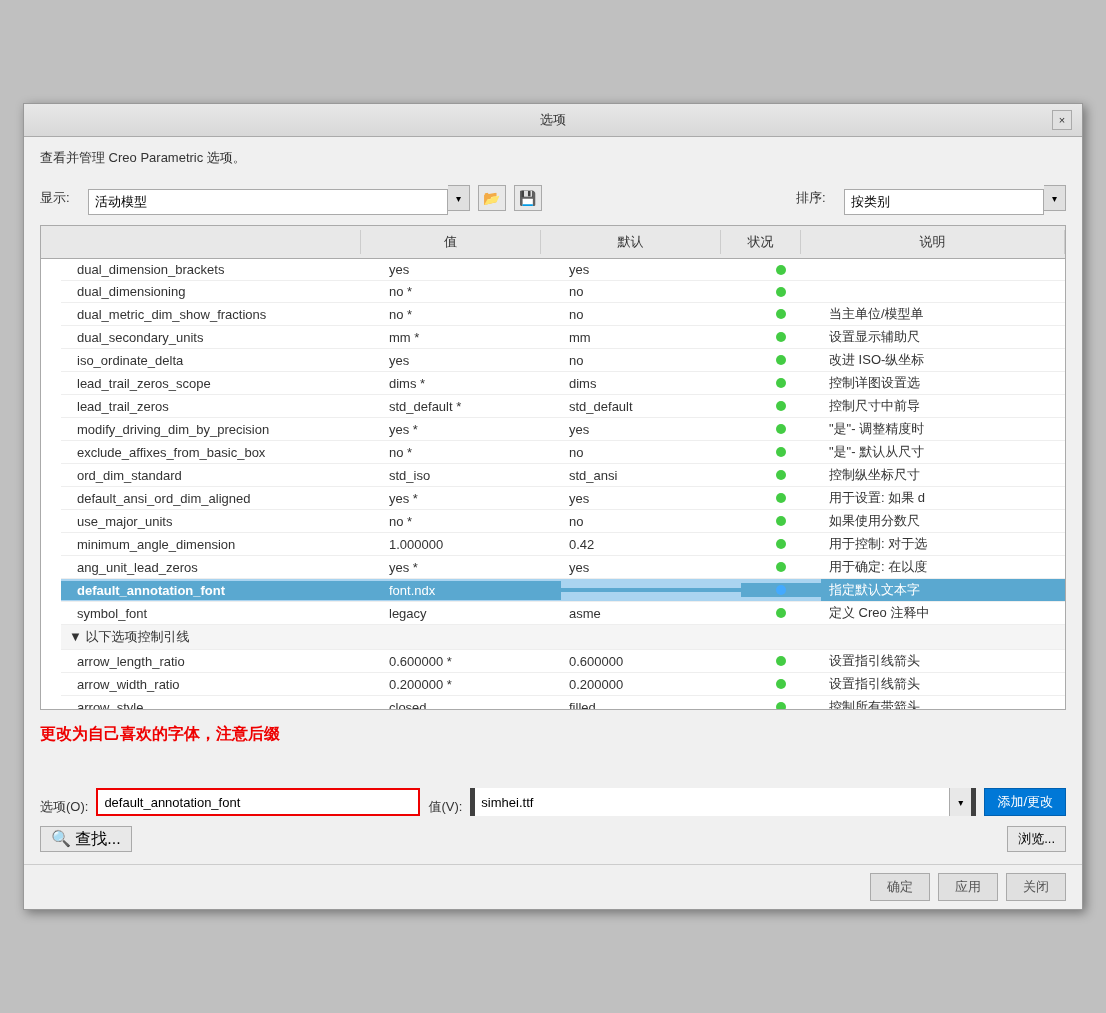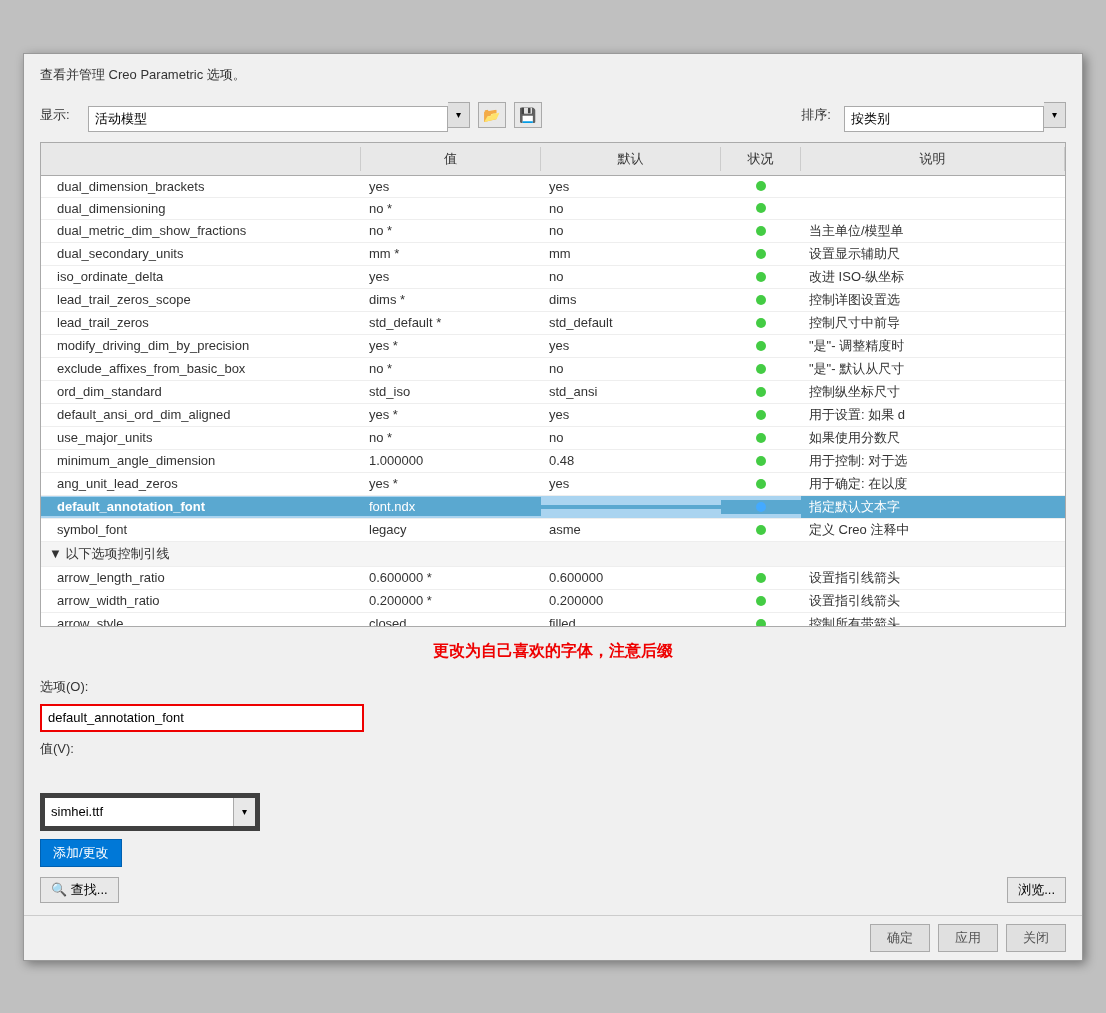--- a/index.html
+++ b/index.html
@@ -112,21 +112,20 @@
       align-items: center;
       justify-content: center;
       cursor: pointer;
       font-size: 14px;
     }
     .sort-section {
       margin-left: auto;
       display: flex;
       align-items: center;
       gap: 8px;
-      text-align: center;
     }
     .table-wrapper {
       border: 1px solid #aaa;
       background: white;
       flex: 1;
       overflow: hidden;
       display: flex;
       flex-direction: column;
     }
     .table-header {
@@ -190,21 +189,21 @@
       padding: 3px 8px;
       font-size: 13px;
       color: #333;
       background: #f5f5f5;
       border-bottom: 1px solid #eee;
     }
     .annotation-text {
       color: #e00;
       font-size: 16px;
       font-weight: bold;
-      text-align: center;
+      text-align: left;
       padding: 4px 0;
     }
     .options-label {
       font-size: 13px;
       color: #333;
       white-space: nowrap;
     }
     .value-input {
       height: 28px;
       border: none;
@@ -238,21 +237,21 @@
     .search-row {
       display: flex;
       align-items: center;
       gap: 8px;
     }
     .search-btn {
       height: 26px;
       background: #e8e8e8;
       border: 1px solid #aaa;
       padding: 0 10px;
-      font-size: 13px;
+      font-size: 16px;
       cursor: pointer;
       display: flex;
       align-items: center;
       gap: 4px;
     }
     .browse-btn {
       height: 26px;
       background: #e8e8e8;
       border: 1px solid #aaa;
       padding: 0 10px;
@@ -288,20 +287,25 @@
       height: 28px;
       display: flex;
       align-items: center;
     }
   </style>
 </head>
 <body>
 
 <div class="dialog">
 
+  <div class="title-bar">
+    <div style="width:20px;"></div>
+    <div class="title-text">选项</div>
+    <button class="close-btn">×</button>
+  </div>
 
   <div class="dialog-body">
     <div class="desc-text">查看并管理 Creo Parametric 选项。</div>
 
     <div class="toolbar-row">
       <span class="toolbar-label">显示:</span>
       <div class="dropdown-container">
         <div class="dropdown dropdown-main">
           <span>活动模型</span>
         </div>
@@ -324,21 +328,21 @@
     <div class="table-wrapper">
 
       <div class="table-header">
         <div class="table-header-cell"></div>
         <div class="table-header-cell">值</div>
         <div class="table-header-cell">默认</div>
         <div class="table-header-cell">状况</div>
         <div class="table-header-cell">说明</div>
       </div>
 
-      <div class="table-body" style="max-height: 450px; overflow-y: scroll;">
+      <div class="table-body" style="max-height: 450px; overflow-y: scroll; padding-left: 20px;">
 
         <div class="table-row">
           <div class="table-cell name-cell">dual_dimension_brackets</div>
           <div class="table-cell">yes</div>
           <div class="table-cell">yes</div>
           <div class="table-cell status-cell">
               <span class="status-dot"></span>
             </div>
           <div class="table-cell"></div>
         </div>
@@ -448,21 +452,21 @@
           <div class="table-cell">no</div>
           <div class="table-cell status-cell">
               <span class="status-dot"></span>
             </div>
           <div class="table-cell">如果使用分数尺</div>
         </div>
 
         <div class="table-row">
           <div class="table-cell name-cell">minimum_angle_dimension</div>
           <div class="table-cell">1.000000</div>
-          <div class="table-cell">0.48</div>
+          <div class="table-cell">0.42</div>
           <div class="table-cell status-cell">
               <span class="status-dot"></span>
             </div>
           <div class="table-cell">用于控制: 对于选</div>
         </div>
 
         <div class="table-row">
           <div class="table-cell name-cell">ang_unit_lead_zeros</div>
           <div class="table-cell">yes *</div>
           <div class="table-cell">yes</div>
@@ -524,21 +528,21 @@
               <span class="status-dot"></span>
             </div>
           <div class="table-cell">控制所有带箭头</div>
         </div>
 
       </div>
     </div>
 
     <div class="annotation-text">更改为自己喜欢的字体，注意后缀</div>
 
-    <div style="display:flex; align-items:flex-start; gap:8px; margin-top:2px;flex-direction:column;">
+    <div style="display:flex; align-items:flex-end; gap:8px; margin-top:2px;">
       <span class="options-label">选项(O):</span>
       <div class="options-name-wrapper">
         <input type="text" class="value-input" style="width: 320px; height: 24px; border: none; outline: none; padding: 0px 6px;" value="default_annotation_font">
       </div>
       <span class="options-label">值(V):</span>
       <div class="value-wrapper">
         <input type="text" class="value-input" value="simhei.ttf" style="">
         <div class="value-dropdown-arrow">▾</div>
       </div>
       <button class="add-btn">添加/更改</button>

